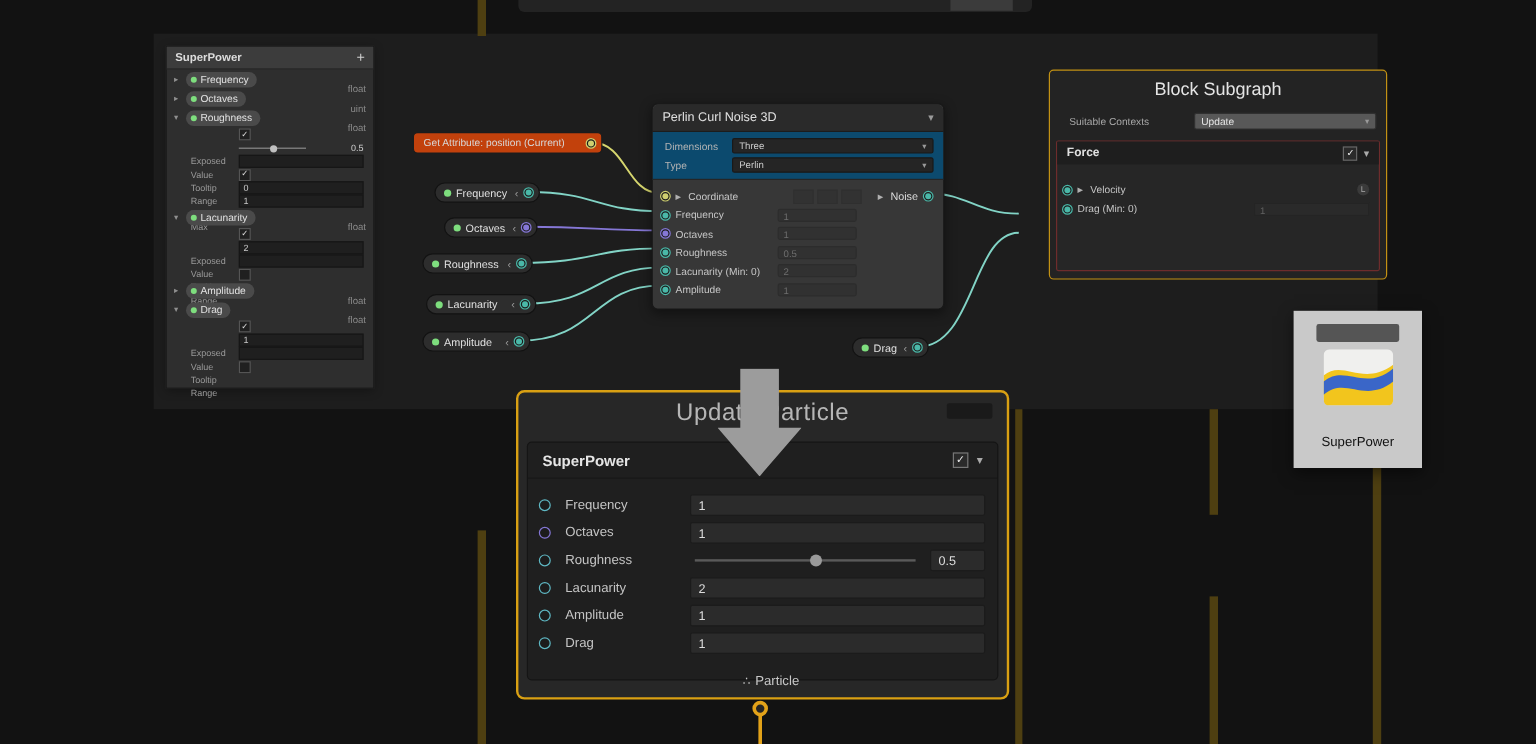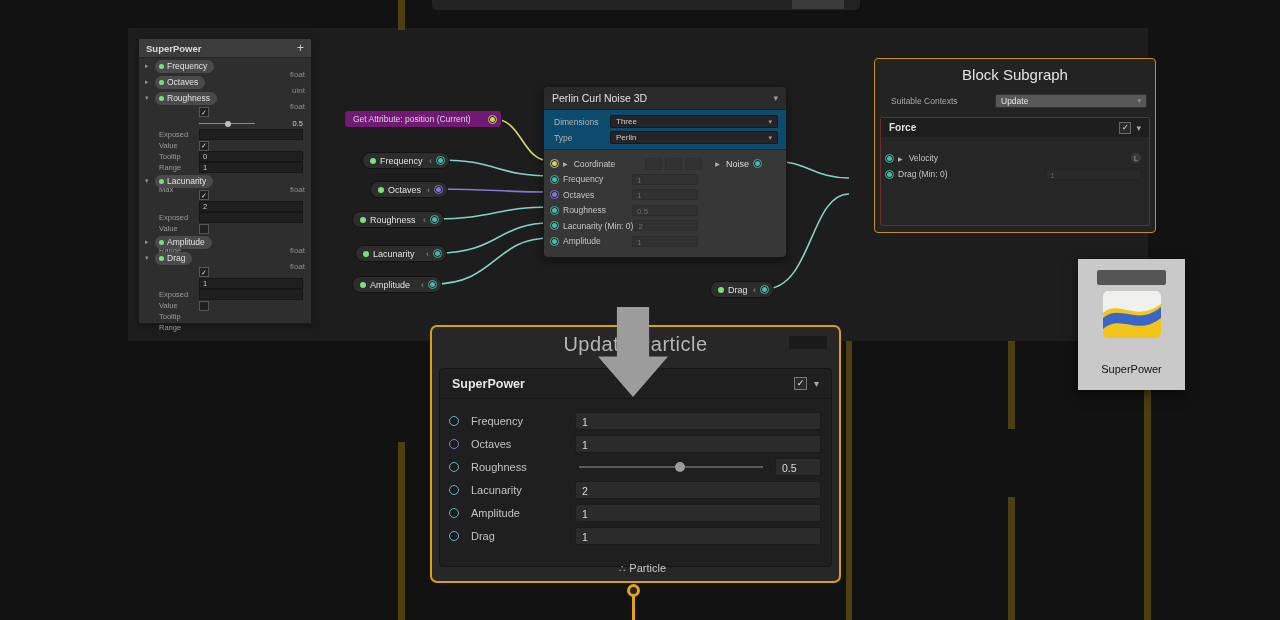--- a/index.html
+++ b/index.html
@@ -39,42 +39,42 @@
 
   
   .port{position:relative;width:9px;height:9px;border-radius:50%;border:1.5px solid #4ab8a8;background:#1c1c1c;box-sizing:border-box;flex:none;display:inline-block;}
   .port.filled::after{content:"";position:absolute;left:1px;top:1px;right:1px;bottom:1px;border-radius:50%;background:#4ab8a8;}
   .port.purple{border-color:#8577d6;} .port.purple.filled::after{background:#8577d6;}
   .port.vec{border-color:#cfcf6f;} .port.vec.filled::after{background:#cfcf6f;}
   .port.big{width:10px;height:10px;border-color:#5fb8c4;}
   .port.big.purple{border-color:#8577d6;}
 
   
-  .getattr{position:absolute;left:344px;top:110px;width:158px;height:18px;background:#701a75;border:1px solid #1c1c1c;border-radius:4px;display:flex;align-items:center;padding:0 4px 0 8px;box-sizing:border-box;}
+  .getattr{position:absolute;left:344px;top:110px;width:158px;height:18px;background:#c2410c;border:1px solid #1c1c1c;border-radius:4px;display:flex;align-items:center;padding:0 4px 0 8px;box-sizing:border-box;}
   .getattr-label{font-size:8.5px;color:#d8d8d8;white-space:nowrap;}
   .getattr .port{margin-left:auto;}
 
   
   .pill{position:absolute;height:17px;background:#2d2d2d;border:1px solid #121212;border-radius:9px;display:flex;align-items:center;padding:0 4px 0 7px;gap:4px;box-sizing:border-box;}
   .pill .dot{width:6px;height:6px;}
   .pill-label{font-size:9px;color:#e0e0e0;flex:1;white-space:nowrap;}
   .pill-collapse{color:#9a9a9a;font-size:9px;}
 
   
   .perlin{position:absolute;left:543px;top:86px;width:242px;background:#373737;border:1px solid #181818;border-radius:5px;box-shadow:0 3px 10px rgba(0,0,0,.4);}
   .perlin-head{height:22px;background:#2a2a2a;border-bottom:1px solid #1c1c1c;display:flex;align-items:center;padding:0 8px;border-radius:5px 5px 0 0;}
   .perlin-title{font-size:10.5px;color:#e0e0e0;flex:1;}
   .head-chev{color:#9a9a9a;font-size:9px;}
   .perlin-settings{background:#0c4a6e;padding:5px 8px 5px 10px;border-bottom:1px solid #262626;display:flex;flex-direction:column;gap:3px;}
   .setting-row{display:flex;align-items:center;height:13px;}
   .setting-label{width:56px;font-size:8.5px;color:#b4b4b4;flex:none;}
   .dropdown{flex:1;height:13px;background:#252525;border:1px solid #191919;border-radius:2px;display:flex;align-items:center;padding:0 5px;font-size:8px;color:#cccccc;box-sizing:border-box;}
   .dd-chev{margin-left:auto;font-size:7px;color:#9a9a9a;}
   .perlin-body{padding:6px 0 8px;}
-  .px-row{height:15.5px;display:flex;align-items:center;padding:0 24px 0 6px;}
+  .px-row{height:15.5px;display:flex;align-items:center;padding:0 8px 0 6px;}
   .parrow{font-size:6px;color:#b0b0b0;margin:0 2px 0 4px;}
   .px-label{font-size:8.5px;color:#c6c6c6;margin-left:4px;white-space:nowrap;}
   .px-field{margin-left:auto;margin-right:64px;width:66px;height:11px;background:#2d2d2d;border:1px solid #242424;border-radius:2px;font-size:8px;color:#9a9a9a;line-height:11px;padding:0 4px;opacity:.55;box-sizing:border-box;}
   .coords{margin-left:auto;display:flex;margin-right:6px;}
   .coord-box{width:15px;height:10px;background:#2d2d2d;border:1px solid #242424;margin-right:3px;opacity:.4;}
   .noise-group{display:flex;align-items:center;gap:4px;text-align:center;}
   .noise-label{font-size:9px;color:#dcdcdc;}
 
   
   .subgraph{position:absolute;left:874px;top:58px;width:282px;height:175px;background:#232323;border:1.5px solid #c29114;border-radius:4px;box-sizing:border-box;}

